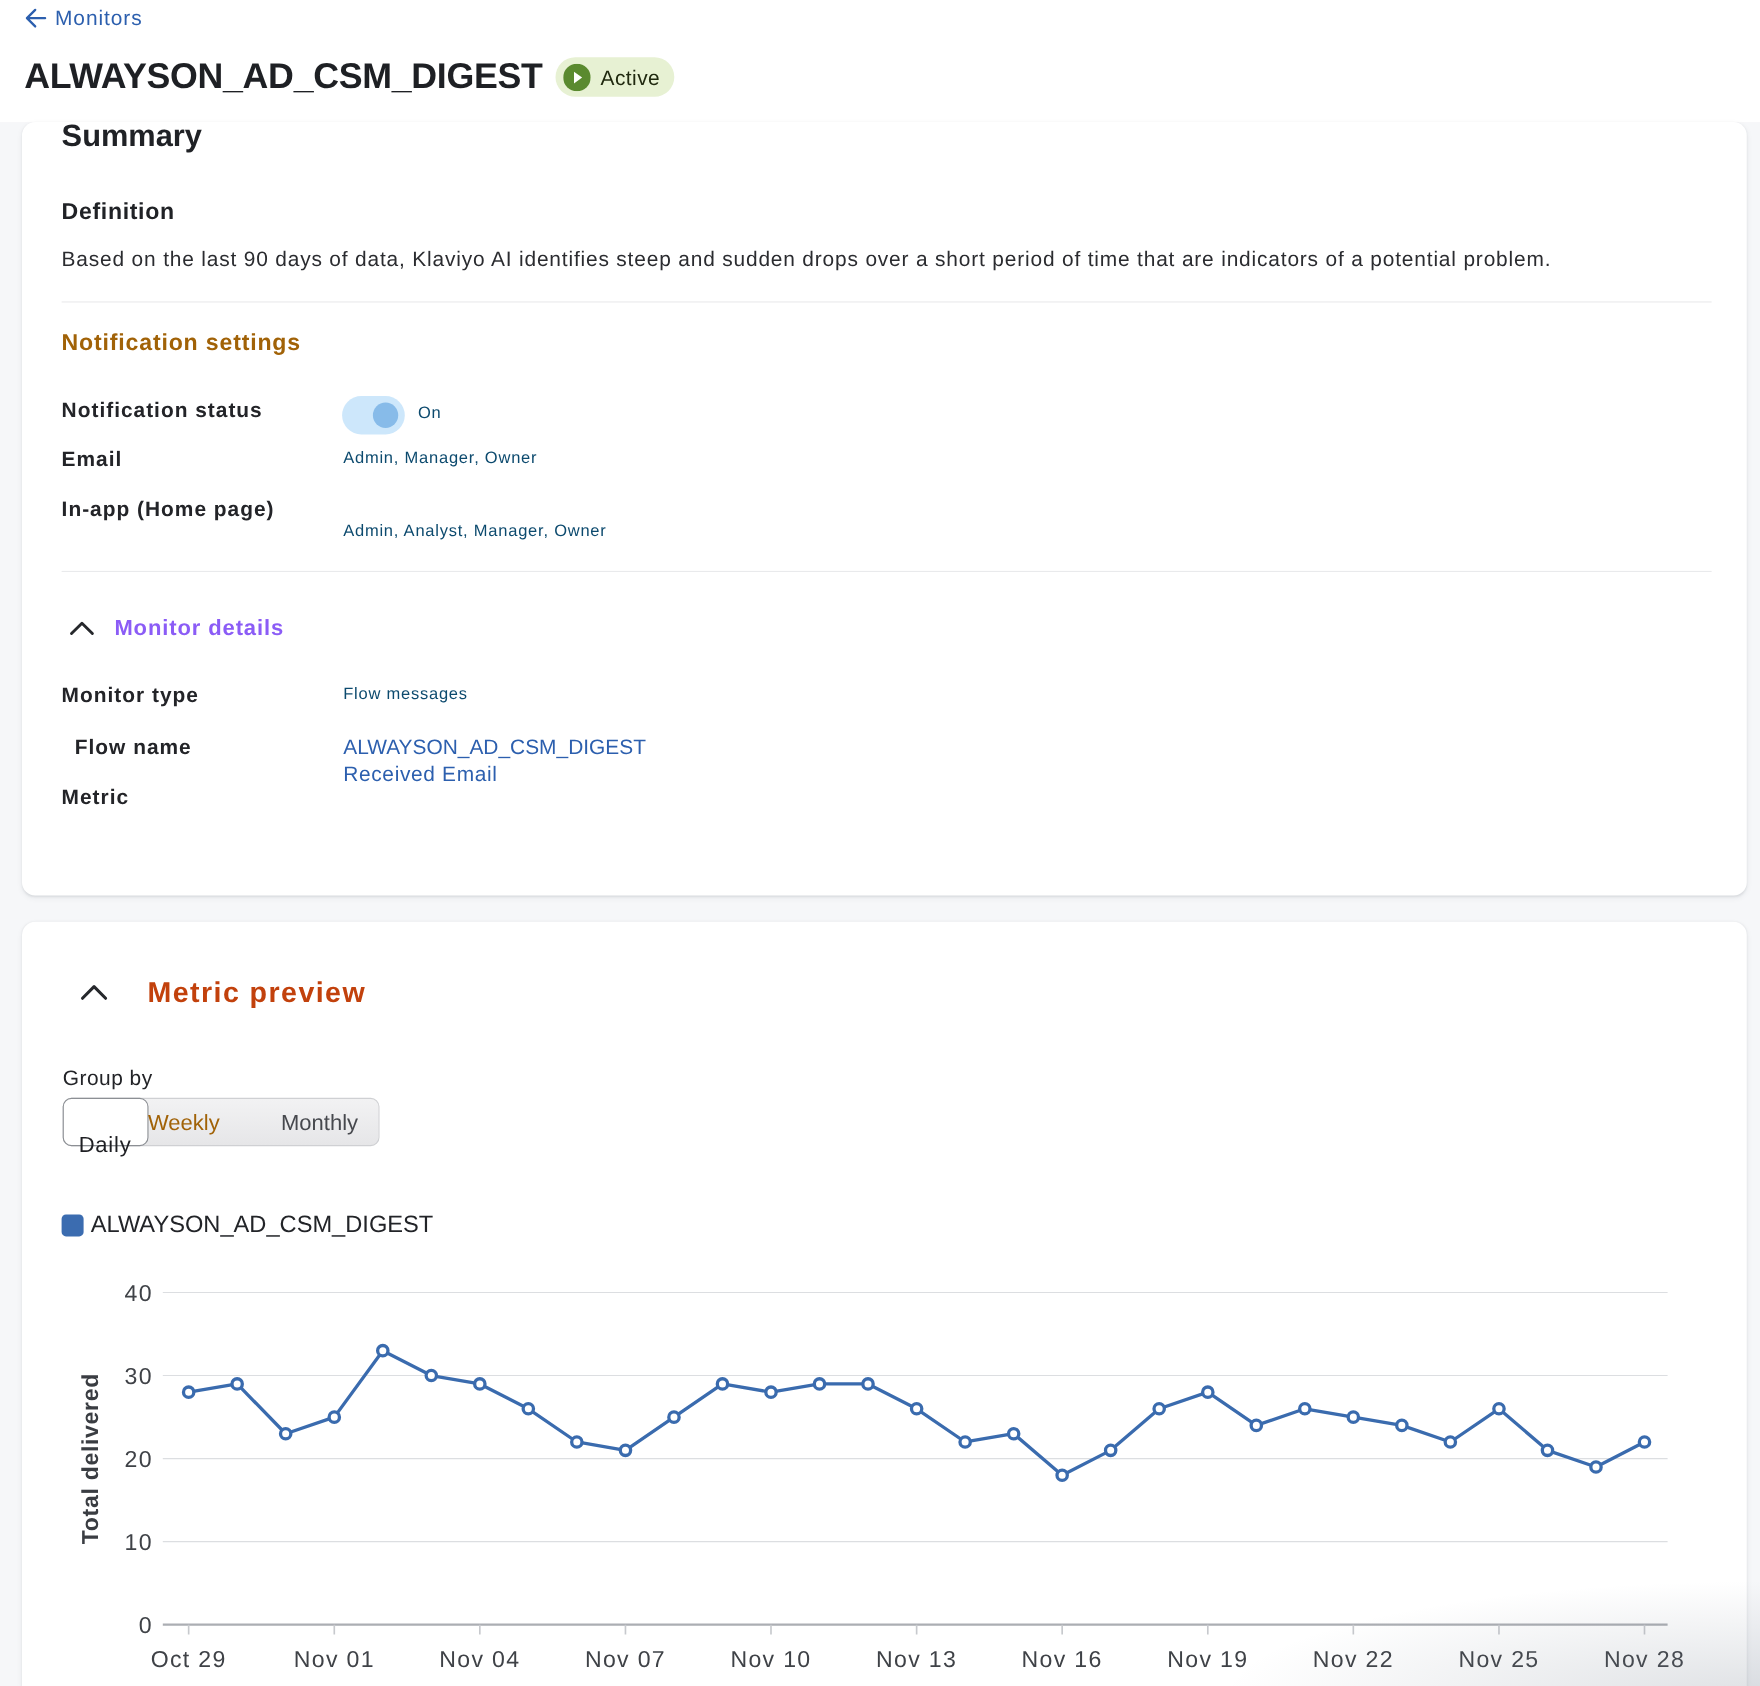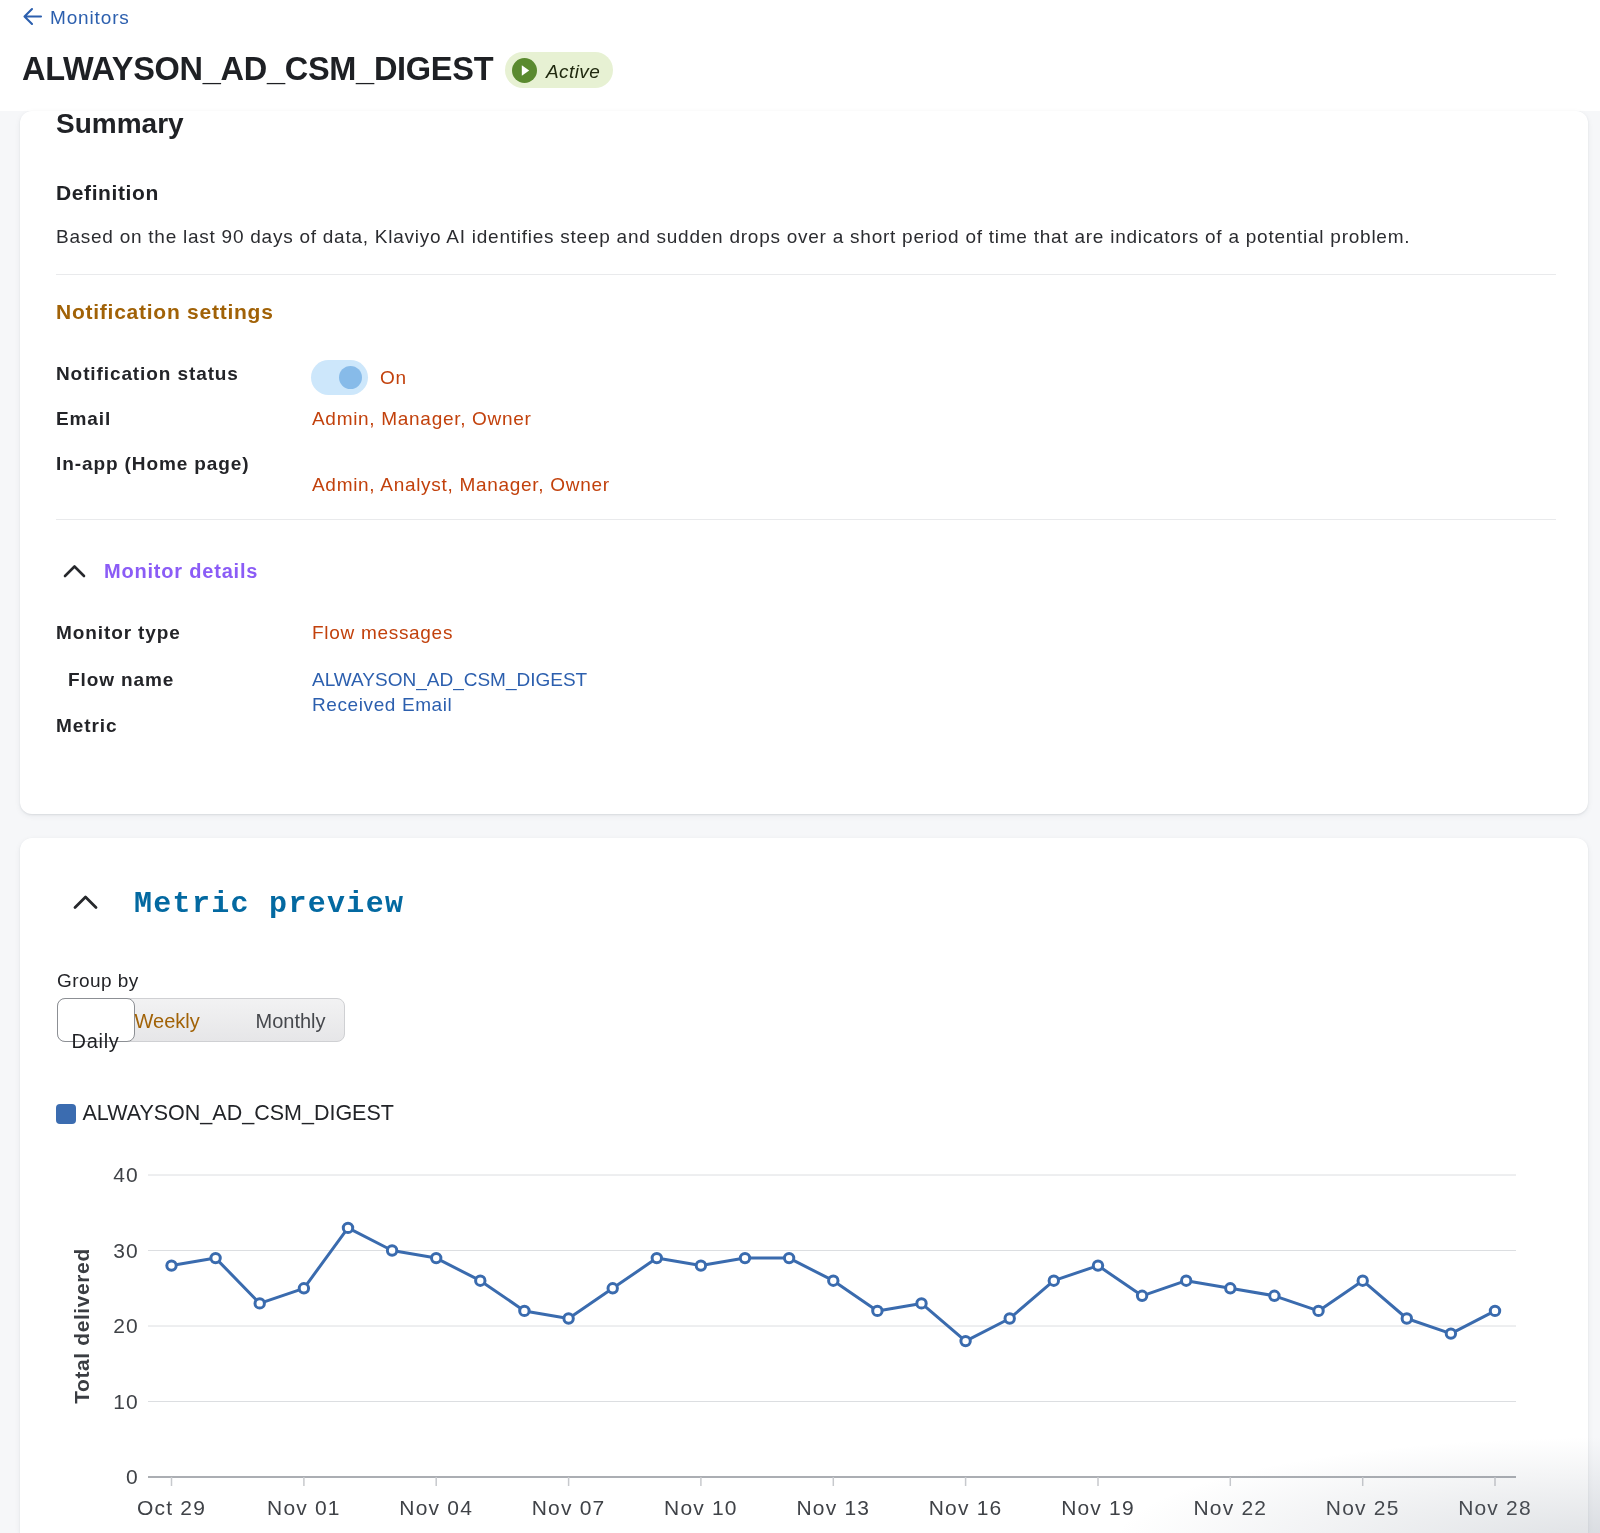--- a/index.html
+++ b/index.html
@@ -2,41 +2,41 @@
 <html><head>
 <meta charset="utf-8">
 <style>
   * { margin:0; padding:0; box-sizing:border-box; }
   html,body { width:1600px; height:1533px; overflow:hidden; }
   body { font-family:"Liberation Sans", sans-serif; background:#f6f7f9; position:relative; }
   .abs { position:absolute; line-height:1; }
   .header { position:absolute; left:0; top:0; width:1600px; height:111px; background:#ffffff; }
   .card { position:absolute; left:20px; width:1568px; background:#ffffff; border-radius:12px; box-shadow:0 1px 2px rgba(40,50,60,0.10), 0 2px 6px rgba(40,50,60,0.06); }
   .lbl { font-weight:bold; color:#232428; font-size:19px; letter-spacing:0.9px; }
-  .val { color:#c2410c; font-size:19px; letter-spacing:0.7px; }
+  .val { color:#0c4a6e; font-size:15px; letter-spacing:0.7px; }
   a.lnk { color:#2c5fae; text-decoration:none; font-size:19px; }
   .divider { position:absolute; left:56px; width:1500px; height:1px; background:#e9eaec; }
 </style>
 </head>
 <body>
 <div class="header"></div>
 
 <svg class="abs" style="left:21px; top:7px;" width="22" height="19" viewBox="0 0 22 19">
   <path d="M11 2 L3.5 9.5 L11 17 M4 9.5 L20 9.5" fill="none" stroke="#2c5fae" stroke-width="2.1" stroke-linecap="round" stroke-linejoin="round"></path>
 </svg>
 <div class="abs" style="left:50px; top:7.8px; font-size:19px; letter-spacing:0.85px; color:#2c5fae;">Monitors</div>
 
 <div class="abs" style="left:22px; top:53px; font-size:32.5px; font-weight:bold; color:#1e2024; letter-spacing:-0.28px;">ALWAYSON_AD_CSM_DIGEST</div>
 
 <div class="abs" style="left:505px; top:52px; width:108px; height:36px; border-radius:18px; background:#e7f1d3;"></div>
 <svg class="abs" style="left:512px; top:58px;" width="25" height="25" viewBox="0 0 25 25">
   <circle cx="12.5" cy="12.5" r="12.5" fill="#5a8a2f"></circle>
   <path d="M9.8 7.2 L17.2 12.5 L9.8 17.8 Z" fill="#ffffff"></path>
 </svg>
-<div class="abs" style="left:546px; top:62px; font-size:19px; letter-spacing:0.4px; color:#20290f;font-style:italic;">Active</div>
+<div class="abs" style="left:546px; top:62px; font-size:19px; letter-spacing:0.4px; color:#20290f;">Active</div>
 
 <div class="card" style="top:111px; height:703px;"></div>
 <div class="abs" style="left:56px; top:110px; font-size:28px; font-weight:bold; color:#202226;text-align:center;">Summary</div>
 <div class="abs" style="left:56px; top:182.2px; font-size:21px; font-weight:bold; letter-spacing:0.6px; color:#202226;">Definition</div>
 <div class="abs" style="left:56px; top:227.1px; font-size:19px; letter-spacing:0.75px; color:#2b2c30;">Based on the last 90 days of data, Klaviyo AI identifies steep and sudden drops over a short period of time that are indicators of a potential problem.</div>
 <div class="divider" style="top:274px;"></div>
 <div class="abs" style="left:56px; top:301.1px; font-size:21px; font-weight:bold; letter-spacing:0.75px; color:#a16207;">Notification settings</div>
 
 <div class="abs lbl" style="left:56px; top:364px;">Notification status</div>
 <div class="abs" style="left:311px; top:359.5px; width:57px; height:35px; border-radius:17.5px; background:#cde7fb;"></div>
@@ -61,21 +61,21 @@
 <div class="abs lbl" style="left:56px; top:670.3px;margin-left:12px;">Flow name</div>
 <a class="abs lnk" style="left:312px; top:670.3px;">ALWAYSON_AD_CSM_DIGEST</a>
 <div class="abs lbl" style="left:56px; top:716.3px;">Metric</div>
 <a class="abs lnk" style="left:312px; top:695px; letter-spacing:0.6px;">Received Email</a>
 
 <div class="card" style="top:838px; height:695px; border-bottom-left-radius:0; border-bottom-right-radius:0;"></div>
 
 <svg class="abs" style="left:73px; top:894px;" width="25" height="16" viewBox="0 0 25 16">
   <path d="M2 13.5 L12.5 3 L23 13.5" fill="none" stroke="#26282c" stroke-width="2.8" stroke-linecap="round" stroke-linejoin="round"></path>
 </svg>
-<div class="abs" style="left:134px; top:889.2px; font-size:30px; font-weight:bold; letter-spacing:1.3px; color:#0369a1;font-family:Liberation Mono, monospace;">Metric preview</div>
+<div class="abs" style="left:134px; top:889.2px; font-size:26px; font-weight:bold; letter-spacing:1.3px; color:#c2410c;">Metric preview</div>
 
 <div class="abs" style="left:57px; top:971.3px; font-size:19px; letter-spacing:0.45px; color:#232428;">Group by</div>
 
 <div class="abs" style="left:56.5px; top:998px; width:288px; height:44px; border-radius:8px; background:linear-gradient(#f2f2f3,#e6e6e8); border:1px solid #cfd0d3;"></div>
 <div class="abs" style="left:56.5px; top:998px; width:78px; height:44px; border-radius:8px; background:#ffffff; border:1px solid #8c8f94;"></div>
 <div class="abs" style="left:56.5px; top:1011px; width:78px; text-align:center; font-size:20px; letter-spacing:0.7px; color:#1e1f23;margin-top:20px;">Daily</div>
 <div class="abs" style="left:134.5px; top:1011px; width:103px; text-align:left; font-size:20px; color:#a16207;">Weekly</div>
 <div class="abs" style="left:237.5px; top:1011px; width:106px; text-align:center; font-size:20px; color:#46484d;">Monthly</div>
 
 <div class="abs" style="left:56px; top:1104px; width:20px; height:20px; border-radius:4px; background:#3b6cb0;"></div>

